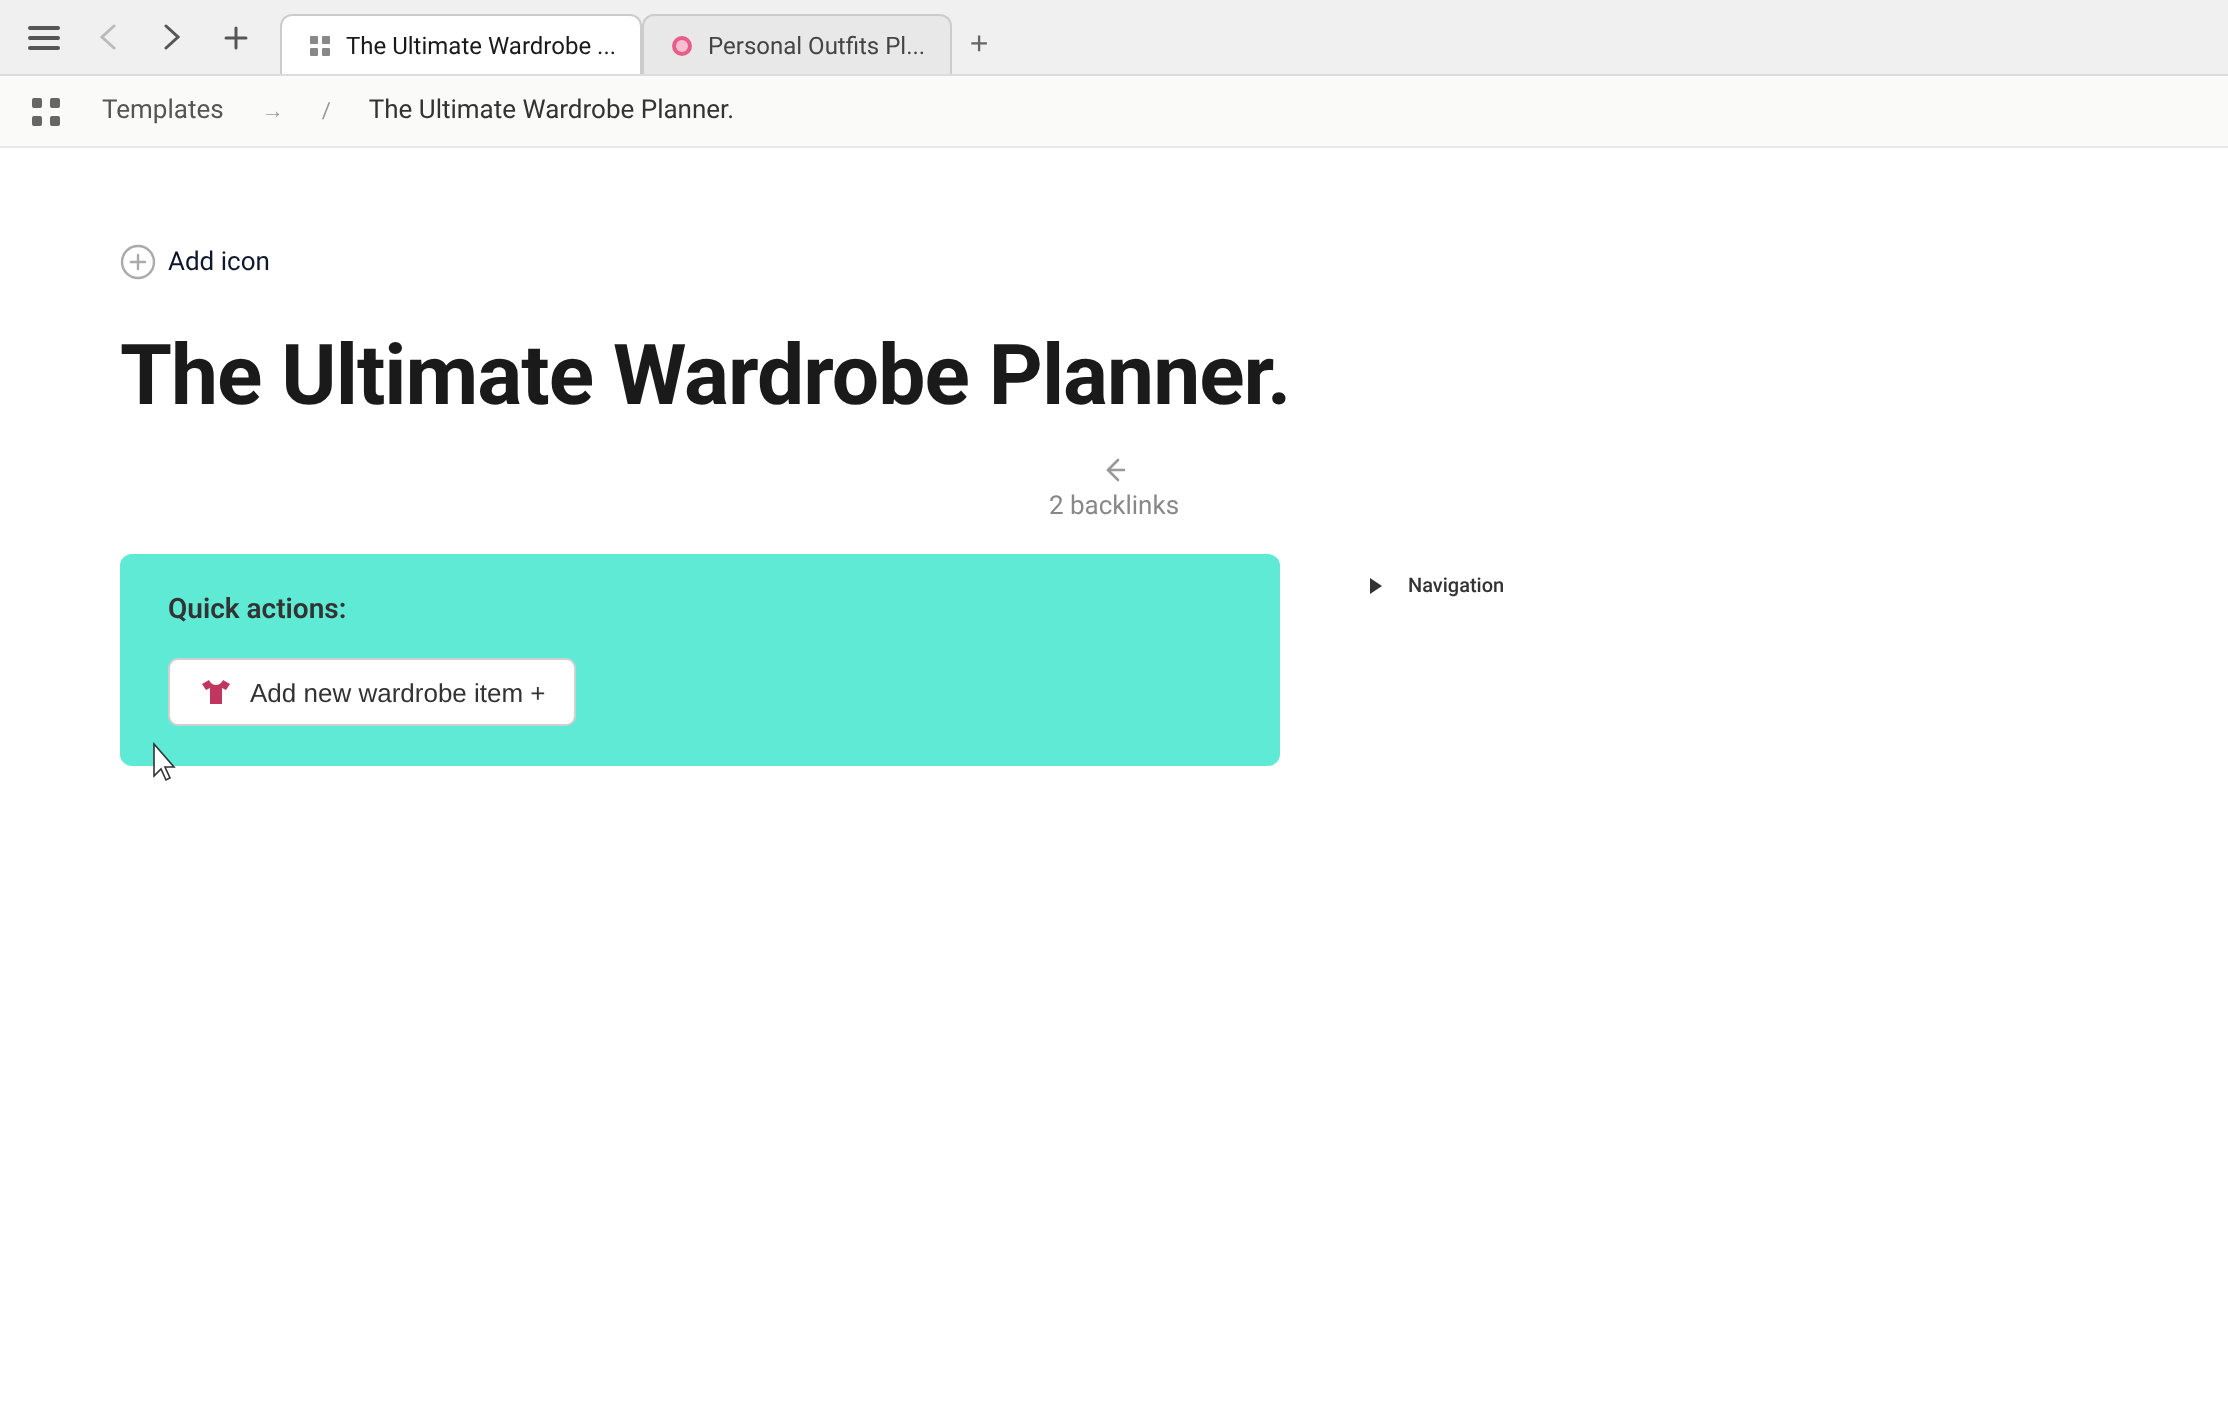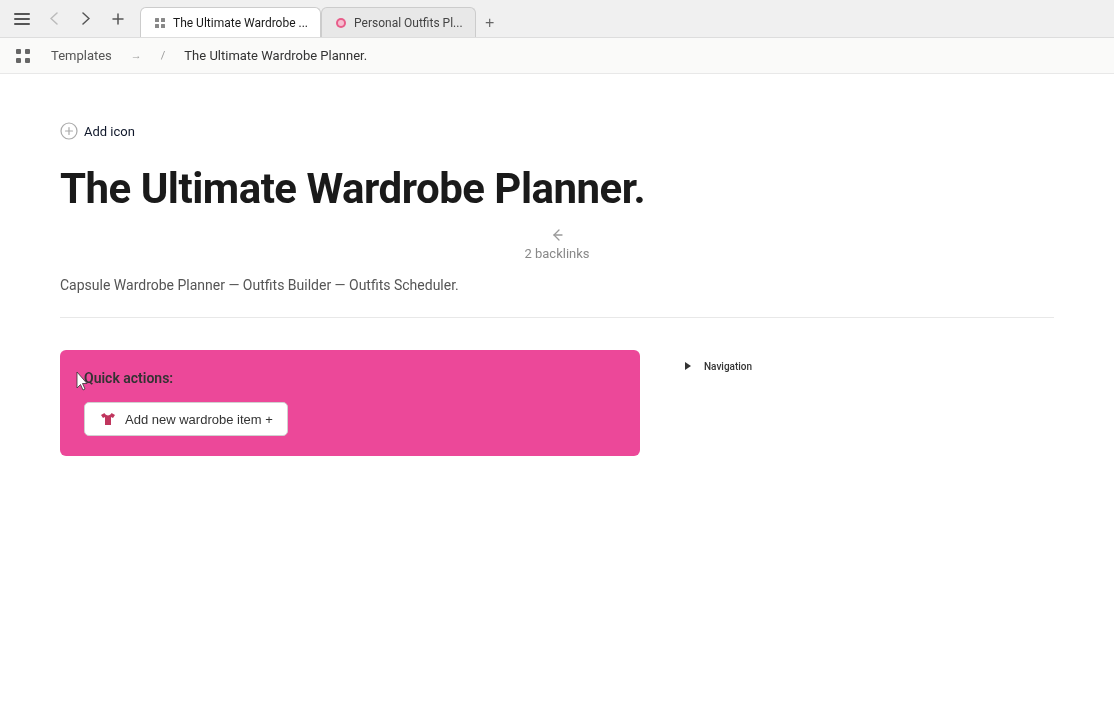--- a/index.html
+++ b/index.html
@@ -170,21 +170,21 @@
     }
 
     
     .content-grid {
       display: flex;
       gap: 40px;
       align-items: flex-start;
     }
 
     .quick-actions-card {
-      background: #ec4899;
+      background: #5eead4;
       border-radius: 6px;
       padding: 20px 24px;
       min-width: 390px;
       max-width: 580px;
       flex: 1;
     }
 
     .quick-actions-title {
       font-size: 14px;
       font-weight: 600;
@@ -340,21 +340,20 @@
   <h1 class="page-title">The Ultimate Wardrobe Planner.</h1>
 
   <div class="backlinks-row">
     <svg width="13" height="13" viewBox="0 0 13 13" fill="none">
       <path d="M8 2L3 7L8 12" stroke="#999" stroke-width="1.3" stroke-linecap="round" stroke-linejoin="round"></path>
       <path d="M3 7H11" stroke="#999" stroke-width="1.3" stroke-linecap="round"></path>
     </svg>
     <span>2 backlinks</span>
   </div>
 
-  <p class="subtitle">Capsule Wardrobe Planner — Outfits Builder — Outfits Scheduler.</p>
 
   <div class="content-grid">
 
     <div class="quick-actions-card">
       <div class="quick-actions-title">Quick actions:</div>
       <div class="action-buttons">
 
         <button class="action-btn">
           <span class="action-btn-icon">
 

